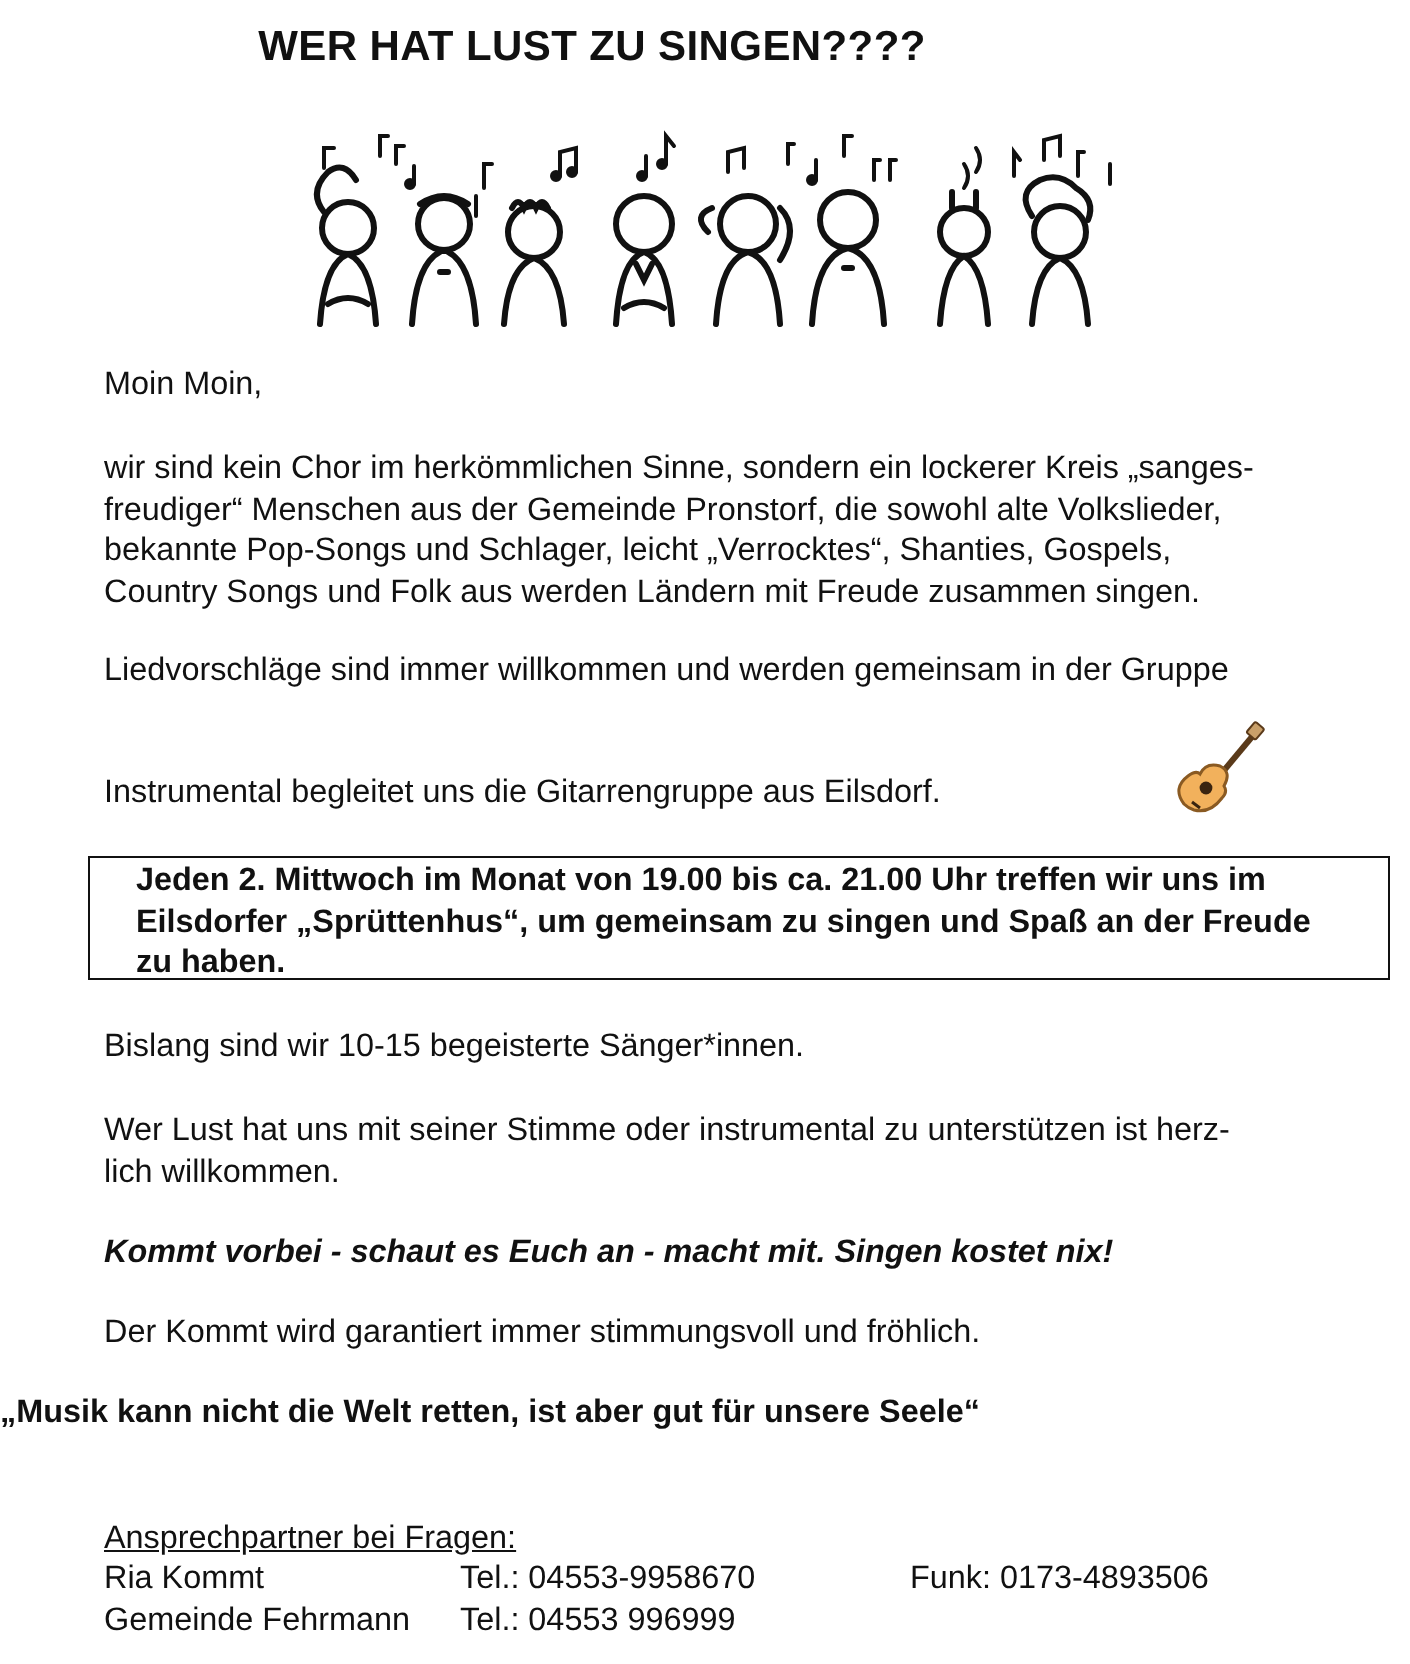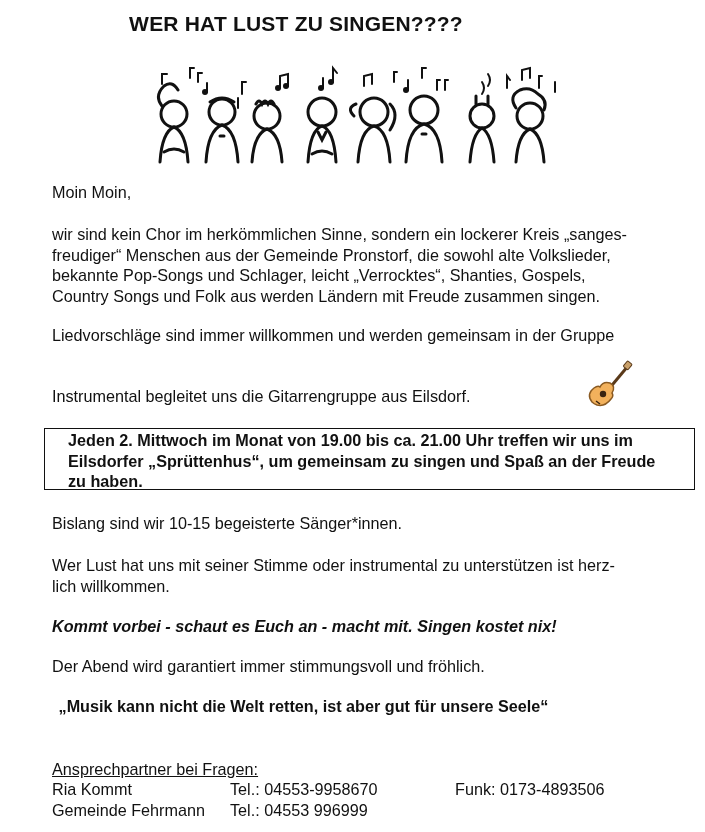--- a/index.html
+++ b/index.html
@@ -5,21 +5,21 @@
   html, body { margin:0; padding:0; background:#ffffff; }
   body { width:705px; height:832px; position:relative; overflow:hidden;
          font-family:"Liberation Sans", sans-serif; color:#111; }
   .abs { position:absolute; }
   .title { left:0; width:592px; top:12px; text-align:center; font-size:21px; font-weight:bold; letter-spacing:0.2px; }
   .illus { left:152px; top:64px; width:408px; height:102px; }
   .p { left:52px; font-size:16.2px; line-height:20.5px; white-space:nowrap; }
   .box { left:44px; top:428px; width:651px; height:62px; border:1.5px solid #111; box-sizing:border-box; }
   .boxtext { left:68px; top:430px; font-size:16.2px; line-height:20.5px; font-weight:bold; white-space:nowrap; }
   .it { font-style:italic; font-weight:bold; }
-  .quote { left:0; width:607px; top:697px; text-align:center; font-size:16.2px; font-weight:bold; }
+  .quote { left:0; width:607px; top:697px; text-align:left; font-size:16.2px; font-weight:bold; }
   .u { text-decoration:underline;text-align:right; }
   .guitar { left:584px; top:360px; width:52px; height:52px; }
 </style>
 </head>
 <body>
 
 <div class="abs title">WER HAT LUST ZU SINGEN????</div>
 
 <svg class="abs illus" viewBox="0 0 408 102" fill="none" stroke="#111" stroke-width="3" stroke-linecap="round">
 
@@ -118,21 +118,21 @@
 
 <div class="abs p" style="top:513px;">Bislang sind wir 10-15 begeisterte Sänger*innen.</div>
 
 <div class="abs p" style="top:555px;">
   <div>Wer Lust hat uns mit seiner Stimme oder instrumental zu unterstützen ist herz-</div>
   <div>lich willkommen.</div>
 </div>
 
 <div class="abs p it" style="top:616px;">Kommt vorbei - schaut es Euch an - macht mit. Singen kostet nix!</div>
 
-<div class="abs p" style="top:656px;">Der Abend wird garantiert immer stimmungsvoll und fröhlich.</div>
+<div class="abs p" style="top:656px;">Der Kommt wird garantiert immer stimmungsvoll und fröhlich.</div>
 
 <div class="abs quote">„Musik kann nicht die Welt retten, ist aber gut für unsere Seele“</div>
 
 <div class="abs p u" style="top:759px;">Ansprechpartner bei Fragen:</div>
 
 <div class="abs p" style="top:779px;">Ria Kommt</div>
 <div class="abs p" style="top:779px; left:230px;">Tel.: 04553-9958670</div>
 <div class="abs p" style="top:779px; left:455px;">Funk: 0173-4893506</div>
 
 <div class="abs p" style="top:800px;">Gemeinde Fehrmann</div>

